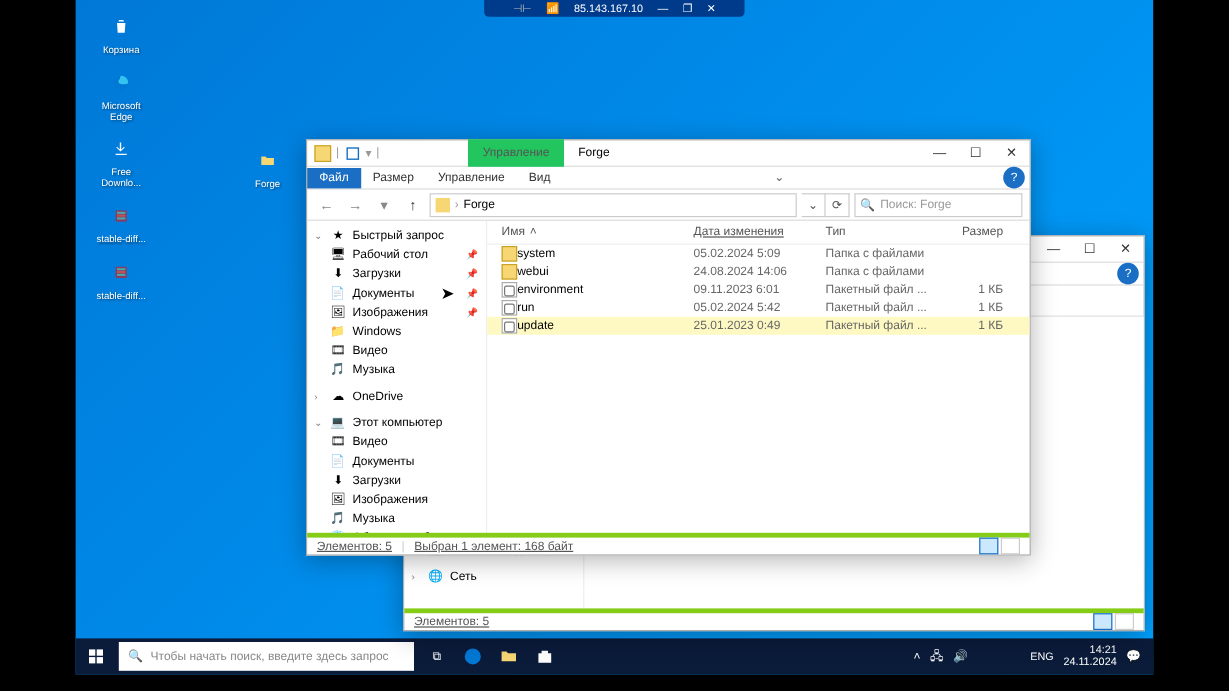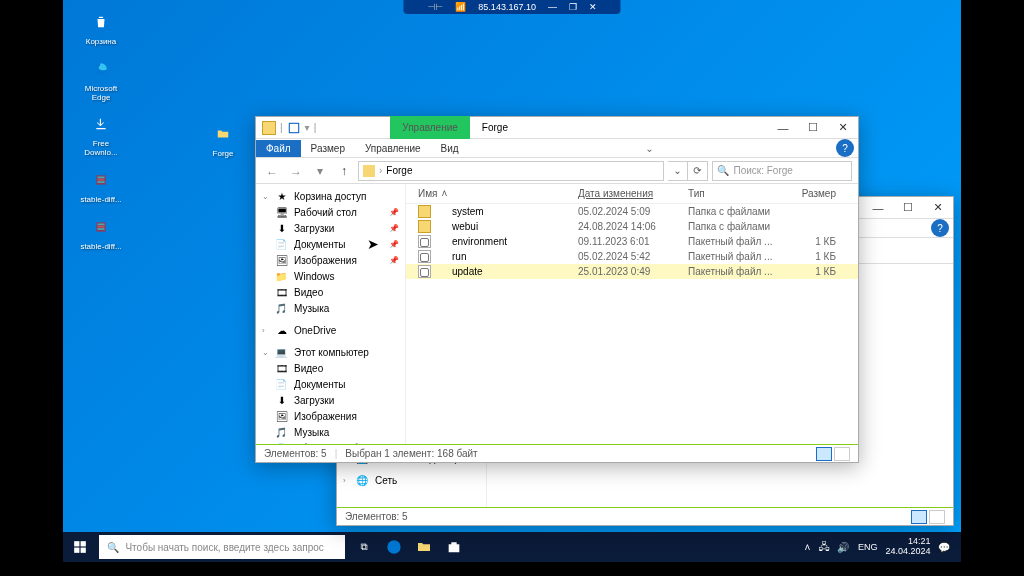--- a/index.html
+++ b/index.html
@@ -61,49 +61,49 @@
   .file-area { flex: 1; display: flex; flex-direction: column; }
   .col-headers { height: 20px; display: flex; align-items: center; font-size: 10px; color: #555; border-bottom: 1px solid #eee; padding-left: 6px; }
   .ch { padding: 0 6px; cursor: pointer; }
   .ch.name { width: 160px; display: flex; gap: 4px; align-items: center; }
   .ch.date { width: 110px; text-decoration: underline; }
   .ch.type { width: 100px; }
   .ch.size { width: 60px; text-align: right; }
   .rows { flex: 1; }
   .frow { display: flex; align-items: center; font-size: 10px; padding: 1px 6px; cursor: pointer; }
   .frow.sel { background: #fef9c3; }
-  .frow .cname { width: 160px; display: flex; align-items: center; gap: 21px; padding-left: 6px; }
+  .frow .cname { width: 160px; display: flex; align-items: center; gap: 0; padding-left: 6px; }
   .frow .cdate { width: 110px; color: #666; padding: 0 6px; }
   .frow .ctype { width: 100px; color: #666; padding: 0 6px; }
   .frow .csize { width: 60px; color: #666; text-align: right; padding: 0 6px; }
   .fic2 { width: 13px; height: 13px; }
   .fic2.fold { background: #f7d774; border: 1px solid #c9a227; }
   .fic2.bat { background: #fff; border: 1px solid #aaa; position: relative; }
   .fic2.bat::after { content: ""; position: absolute; left: 1px; top: 2px; width: 7px; height: 7px; border: 1px solid #777; border-radius: 2px; }
 
-  .statusbar { height: 18px; border-top: 1px solid #84cc16; display: flex; align-items: center; font-size: 10px; color: #555; padding: 0 8px; }
+  .statusbar { height: 18px; border-top: 4px solid #84cc16; display: flex; align-items: center; font-size: 10px; color: #555; padding: 0 8px; text-decoration: underline; }
   .sb-right { margin-left: auto; display: flex; gap: 2px; }
   .view-btn { width: 16px; height: 14px; border: 1px solid #ccc; cursor: pointer; }
   .view-btn.act { background: #cce8ff; border-color: #1a6fc4; }
 
   
   .svg-ic { width: 14px; height: 14px; }
 
   
   .cursor { position: absolute; z-index: 200; left: 304px; top: 236px; font-size: 14px; color: #000; pointer-events: none; }
 
   
   .taskbar { position: absolute; left: 0; right: 0; bottom: 0; height: 30px; background: #0b1b3a; display: flex; align-items: center; padding: 0 2px; color: #fff; font-size: 10px; }
   .start-btn { width: 30px; height: 30px; display: flex; align-items: center; justify-content: center; cursor: pointer; }
   .start-btn svg { width: 14px; height: 14px; }
   .search-tb { background: #fff; color: #888; height: 24px; width: 246px; display: flex; align-items: center; padding: 0 8px; gap: 6px; margin: 0 4px; }
   .tb-ic { width: 30px; height: 30px; display: flex; align-items: center; justify-content: center; cursor: pointer; }
   .tray { margin-left: auto; display: flex; align-items: center; gap: 8px; padding: 0 8px; }
   .tray .clock { text-align: right; line-height: 1.1; font-size: 9px; }
-  .lang { font-size: 9px; }
+  .lang { font-size: 9px; margin-left: 44px; }
 
   
   .win-back .body { background: #fff; }
   .win-back .sidebar { font-size: 10px; }
 </style>
 </head>
 <body>
 
 <div class="desktop">
 
@@ -272,21 +272,21 @@
         <span>Поиск: Forge</span>
       </div>
     </div>
 
     <div class="body">
       <div class="sidebar">
         <div class="sb-group">
           <div class="sb-item head">
               <span class="chev">⌄</span>
               <span class="ic">★</span>
-              <span>Корзина доступ</span>
+              <span>Быстрый запрос</span>
             </div>
           <div class="sb-item sb-sub">
               <span class="ic">🖥</span>
               <span>Рабочий стол</span>
               <span class="pin-i">📌</span>
             </div>
           <div class="sb-item sb-sub">
               <span class="ic">⬇</span>
               <span>Загрузки</span>
               <span class="pin-i">📌</span>
@@ -459,19 +459,19 @@
         </svg>
       </div>
 
     <div class="tray">
       <span>˄</span>
       <span>🖧</span>
       <span>🔊</span>
       <span class="lang">ENG</span>
       <div class="clock">
         <div>14:21</div>
-        <div>24.04.2024</div>
+        <div>24.11.2024</div>
       </div>
       <span>💬</span>
     </div>
   </div>
 
 </div>
 
 </body></html>

